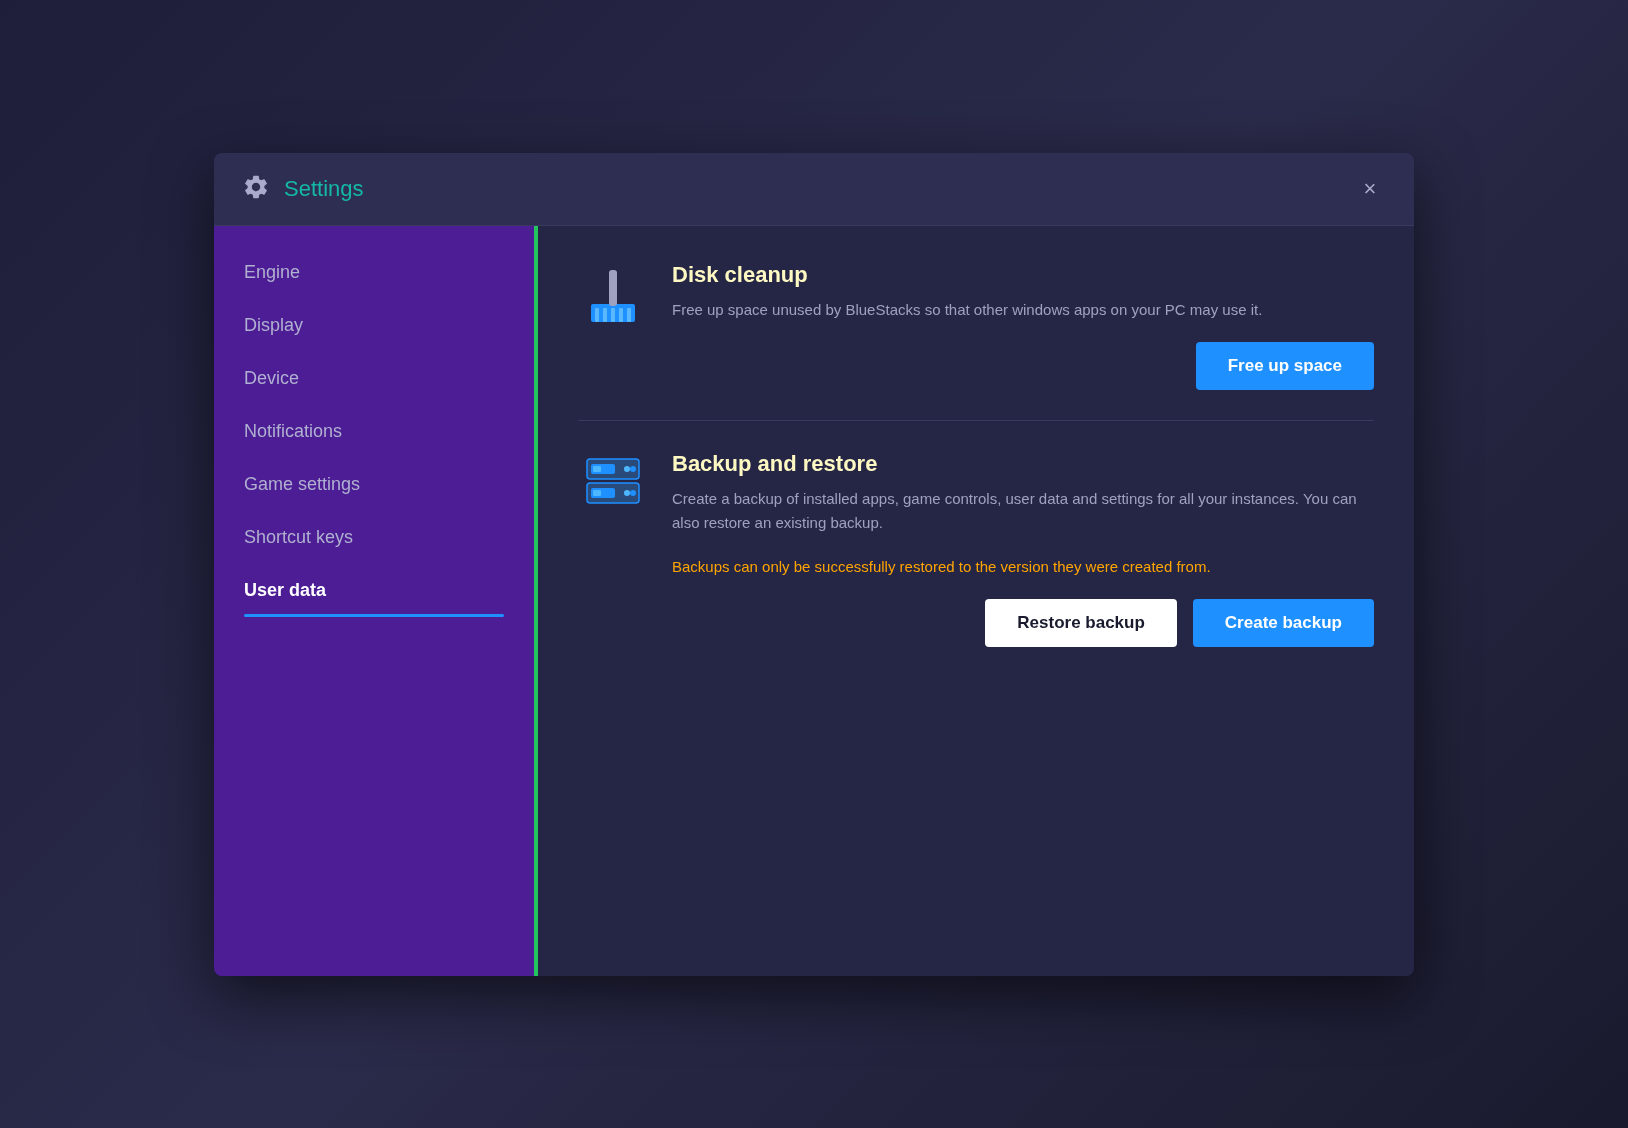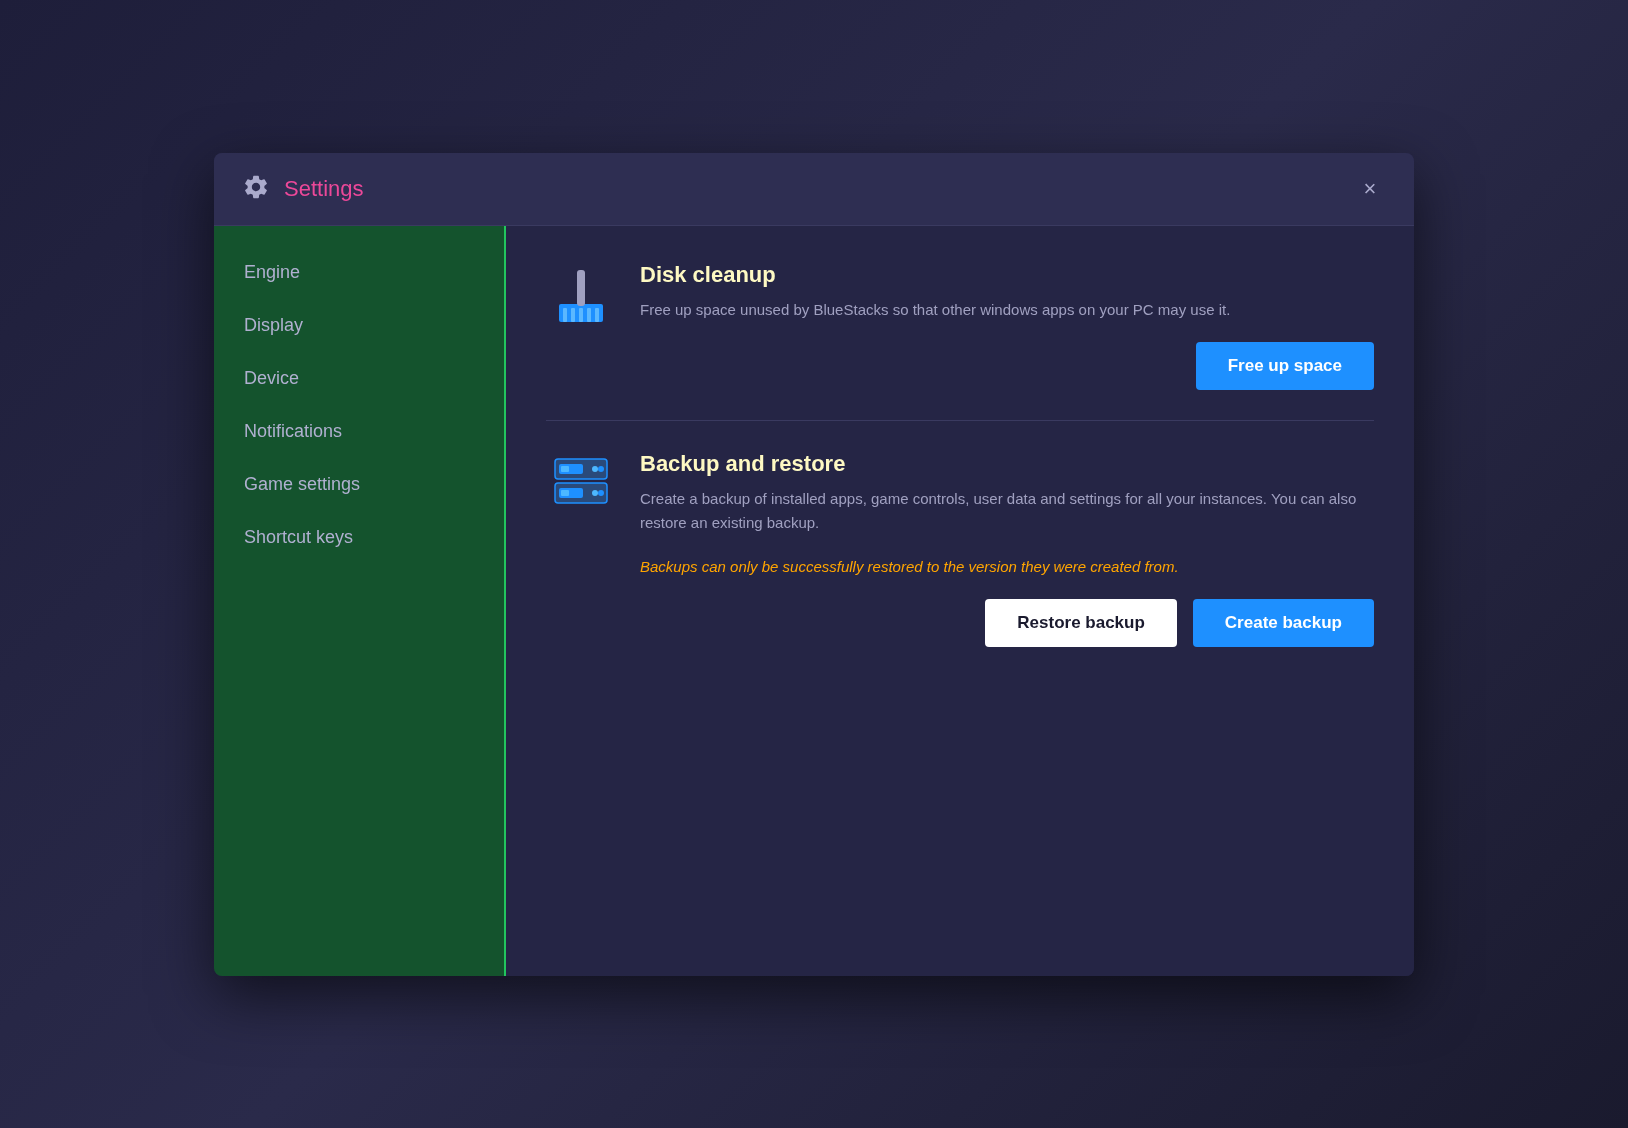--- a/index.html
+++ b/index.html
@@ -51,21 +51,21 @@
       gap: 14px;
     }
 
     .gear-icon svg {
       width: 28px;
       height: 28px;
       fill: #aaaacc;
     }
 
     .modal-title {
-      color: #ec4899;
+      color: #14b8a6;
       font-size: 22px;
       font-weight: 500;
     }
 
     .close-icon {
       cursor: pointer;
       color: #aaaacc;
       font-size: 22px;
       width: 32px;
       height: 32px;
@@ -76,25 +76,25 @@
     }
 
     
     .modal-body {
       display: flex;
       height: 750px;
     }
 
     
     .sidebar {
-      width: 292px;
-      background: #14532d;
+      width: 324px;
+      background: #4c1d95;
       padding: 20px 0;
       flex-shrink: 0;
-      border-right: 2px solid #22c55e;
+      border-right: 4px solid #22c55e;
     }
 
     .sidebar-item {
       padding: 16px 30px;
       color: #b0b0d0;
       font-size: 18px;
       cursor: pointer;
       position: relative;
     }
 
@@ -193,21 +193,20 @@
       border: none;
       border-top: 1px solid #3a3a60;
       margin: 30px 0;
     }
 
     .warning-text {
       color: #ffa500;
       font-size: 15px;
       line-height: 1.6;
       margin-bottom: 20px;
-      font-style: italic;
     }
   </style>
 </head>
 <body>
 
 <div class="bg-overlay"></div>
 
 <div class="modal">
 
   <div class="modal-header">
@@ -235,20 +234,23 @@
         <span>Device</span>
       </div>
       <div class="sidebar-item">
         <span>Notifications</span>
       </div>
       <div class="sidebar-item">
         <span>Game settings</span>
       </div>
       <div class="sidebar-item">
         <span>Shortcut keys</span>
+      </div>
+      <div class="sidebar-item active">
+        <span>User data</span>
       </div>
     </nav>
 
     <main class="main-content">
 
       <div class="section">
         <div class="section-inner">
           <div class="section-icon">
 
             <svg width="60" height="65" viewBox="0 0 60 65" xmlns="http://www.w3.org/2000/svg">

